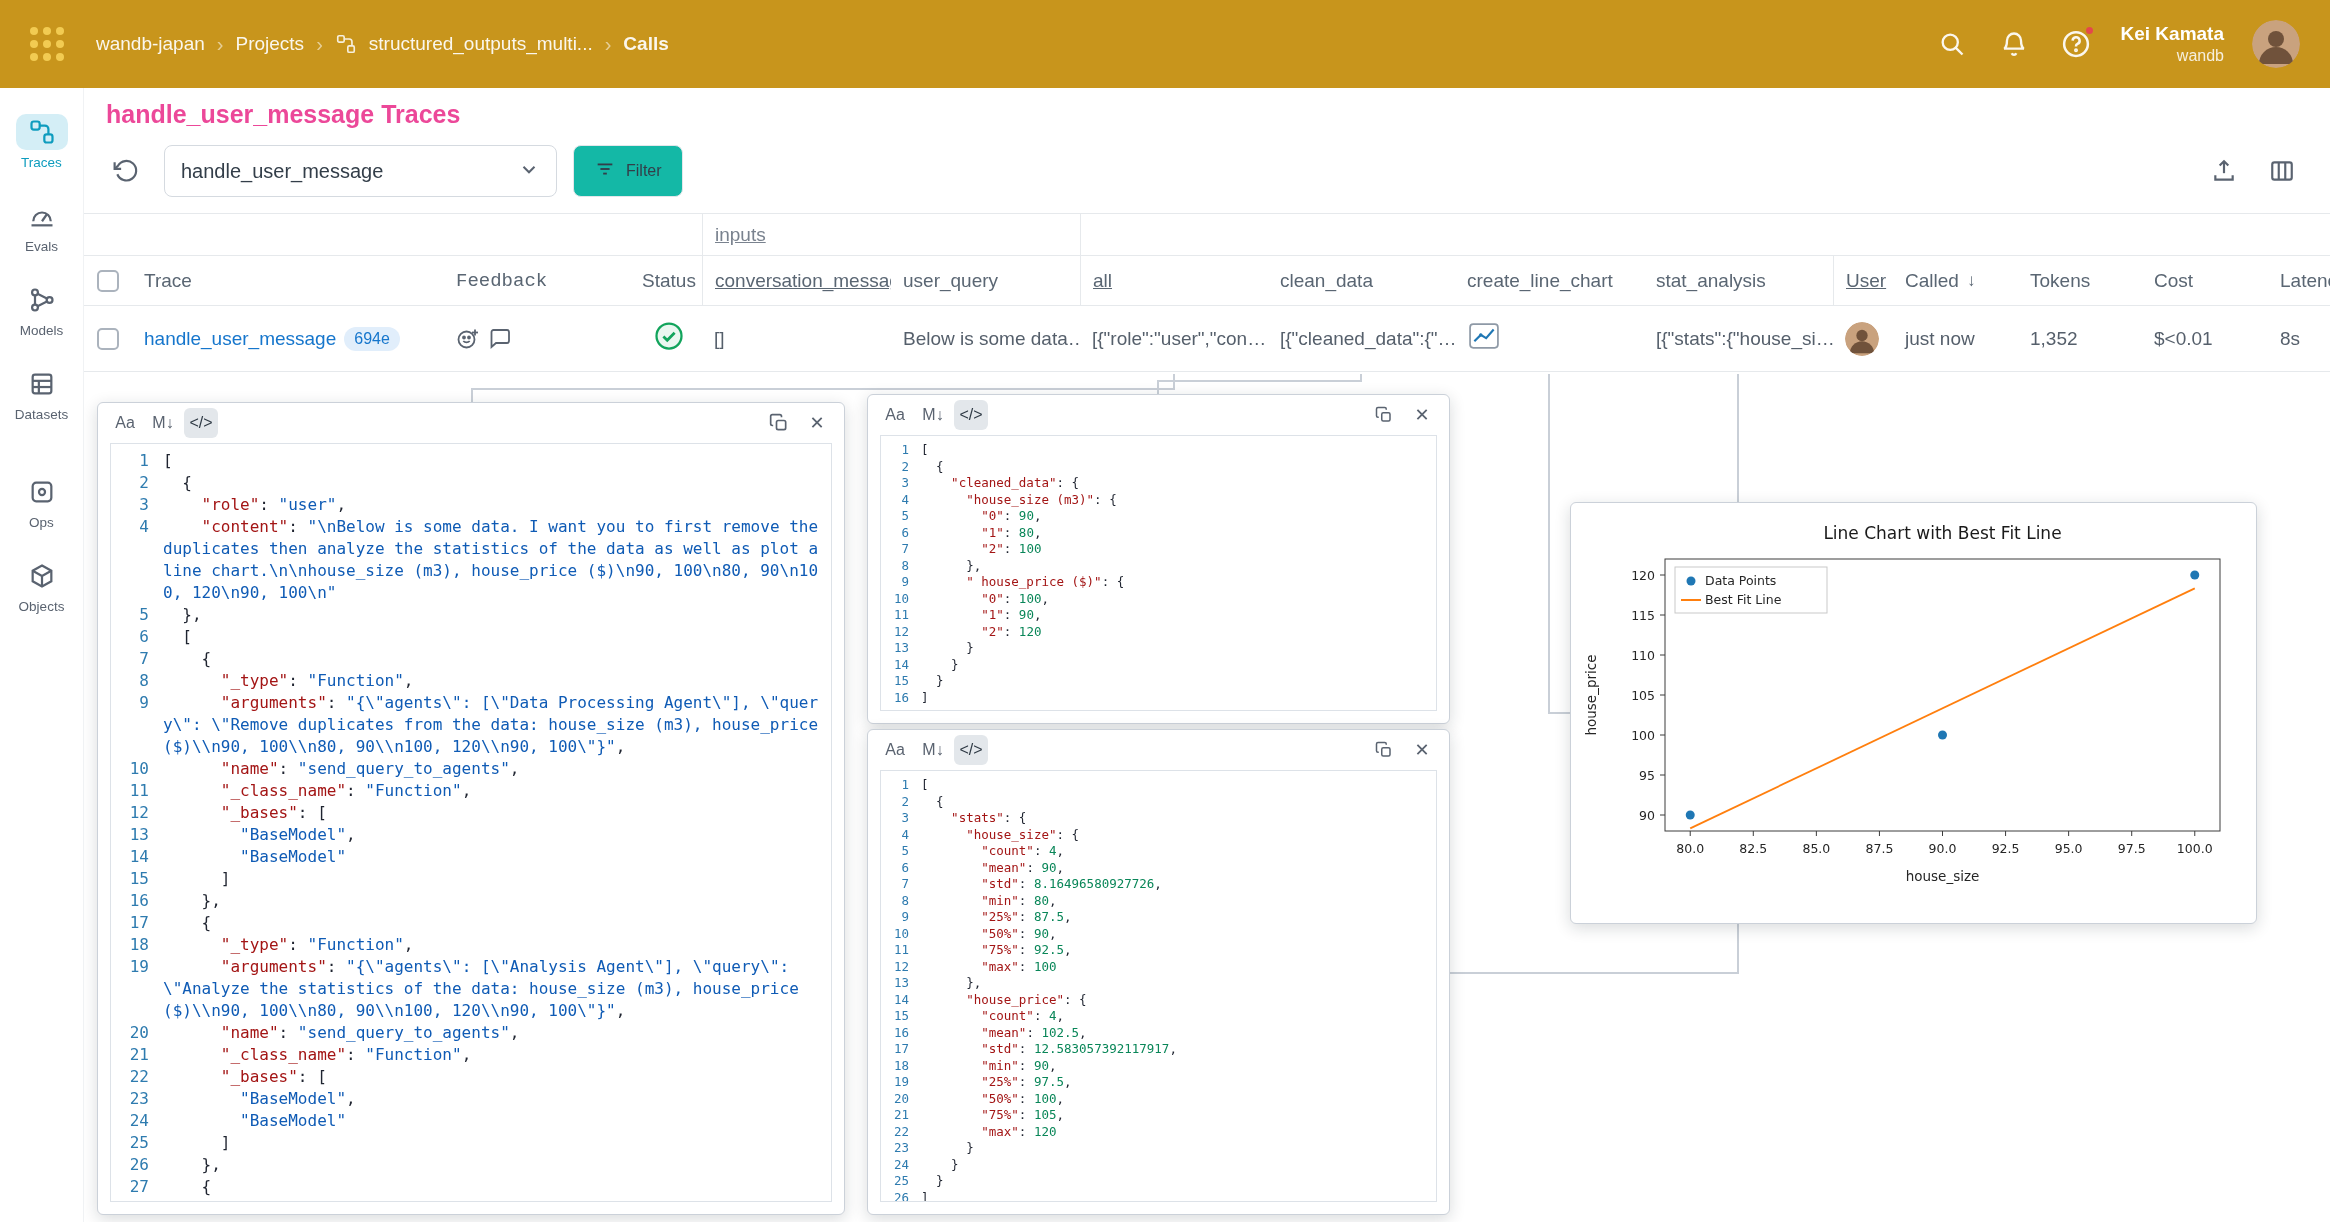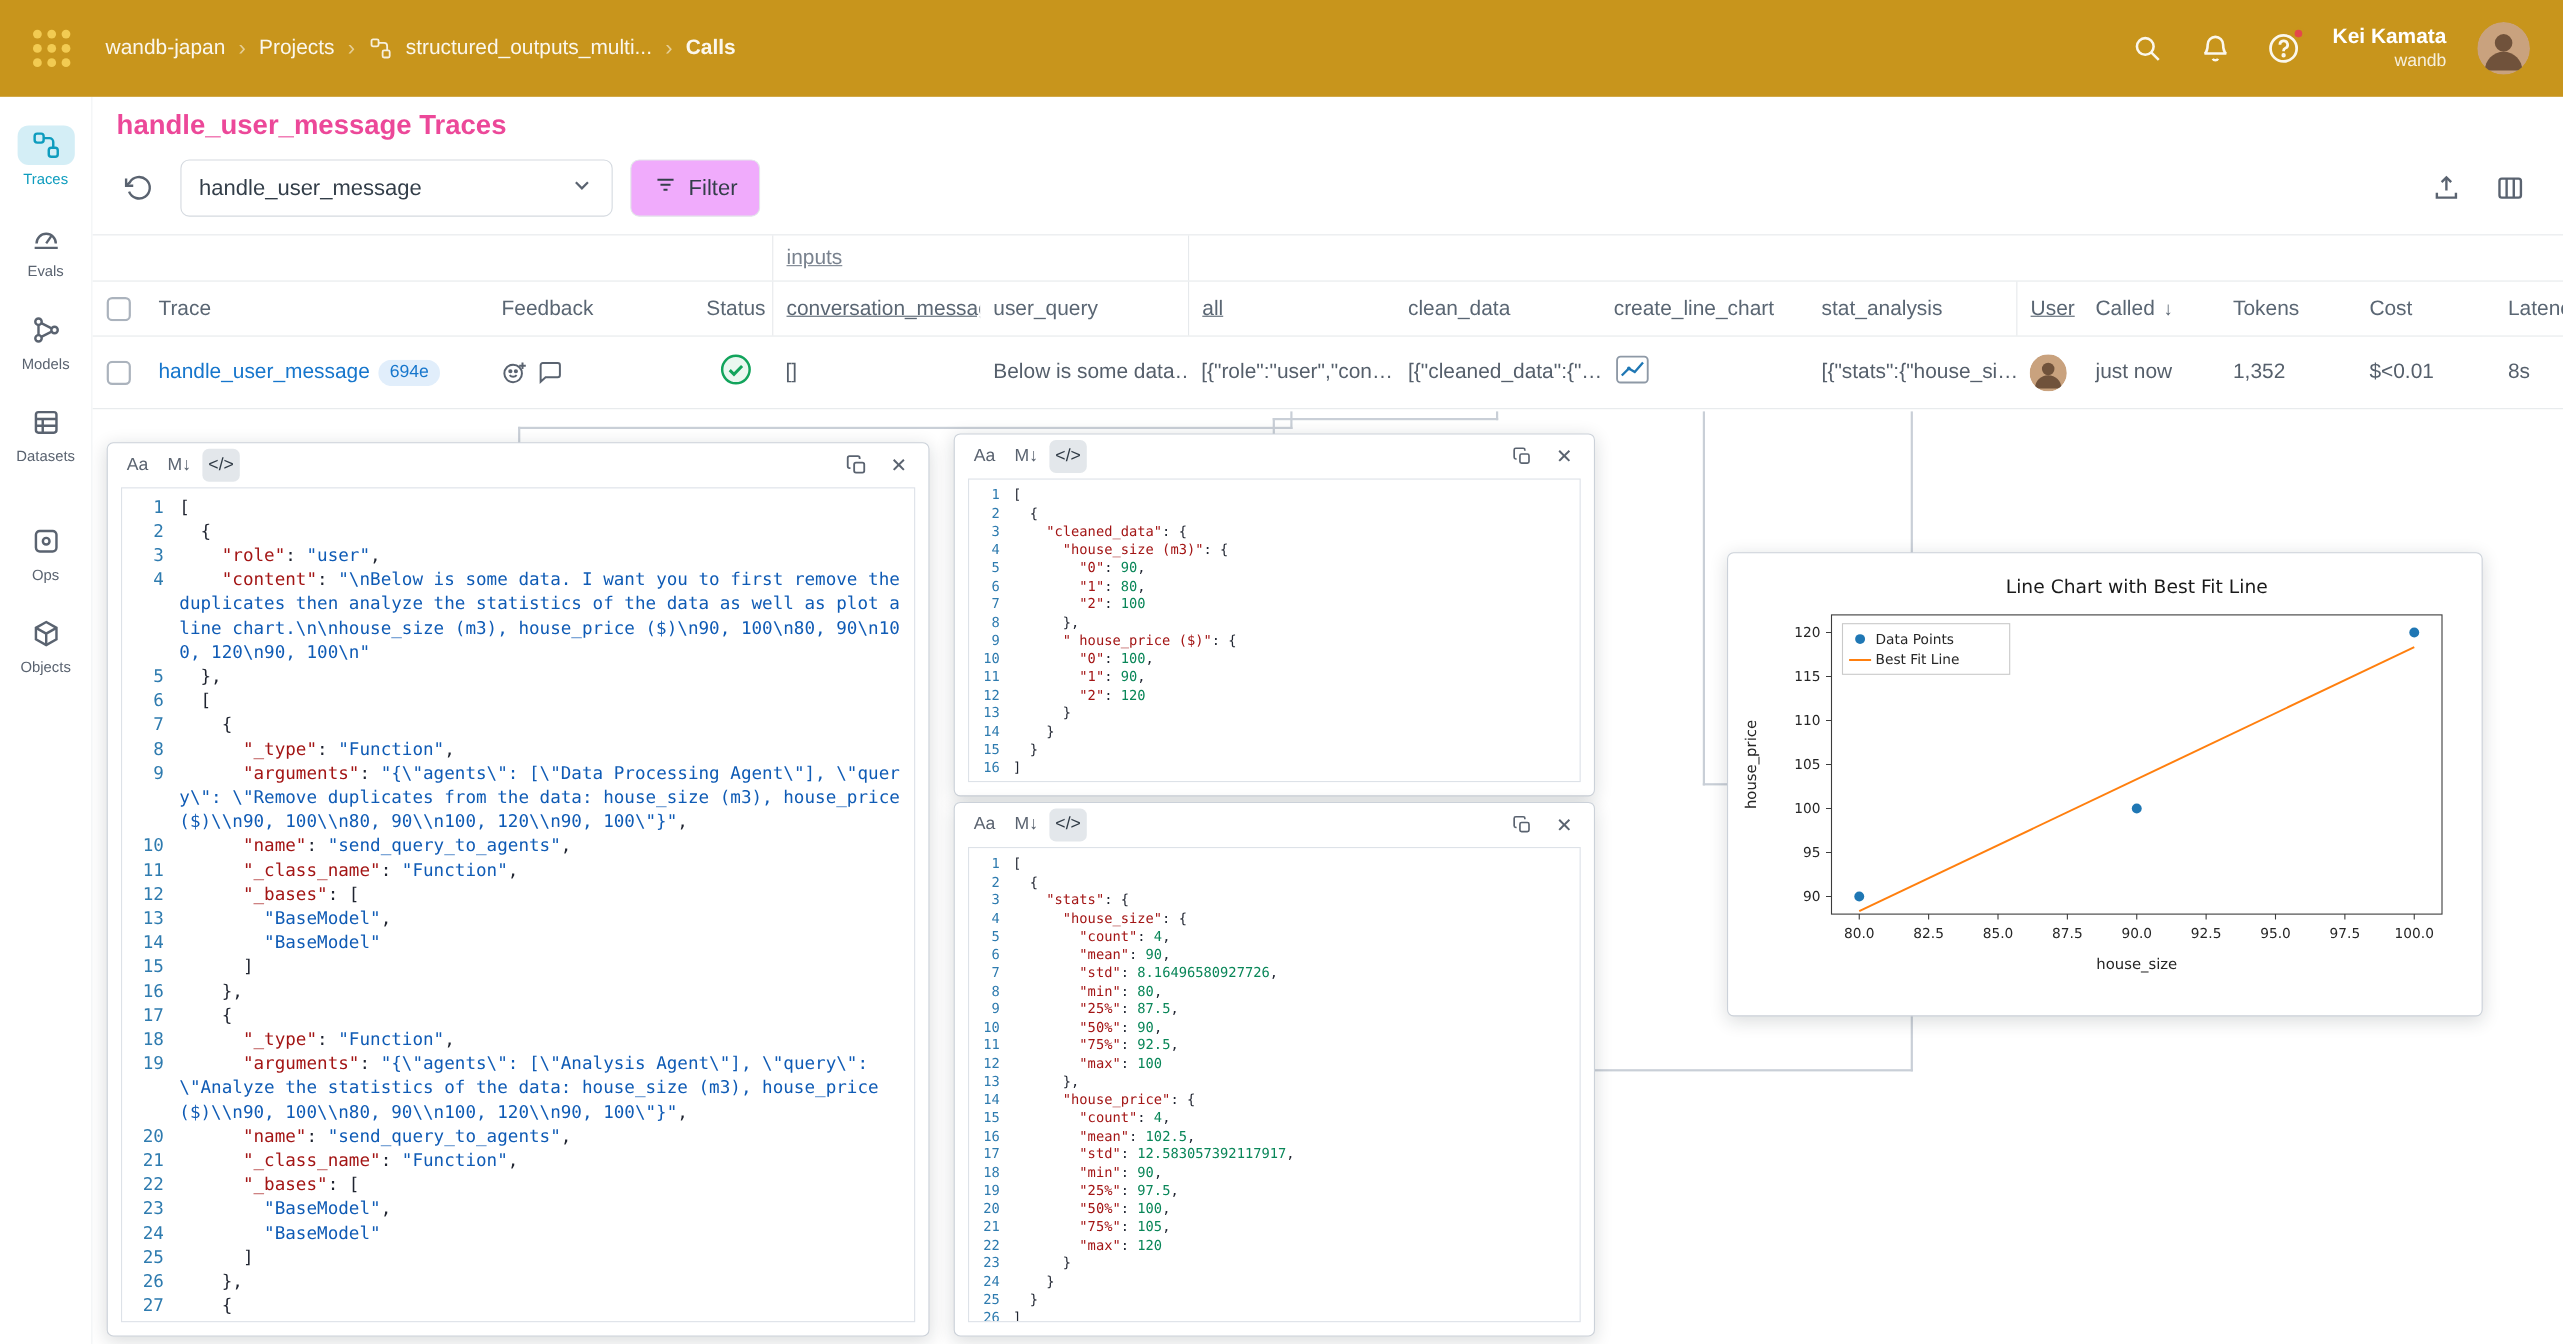--- a/index.html
+++ b/index.html
@@ -40,35 +40,35 @@
 
   
   .main { position:absolute; left:84px; top:88px; right:0; }
   .page-title { padding:12px 0 8px 22px; font-size:25px; font-weight:700; color:#ec4899; }
   .toolbar { display:flex; align-items:center; gap:16px; padding:6px 26px 0 20px; height:62px; }
   .icon-btn { background:none; border:none; color:#5A6370; width:44px; height:44px;
     display:flex; align-items:center; justify-content:center; cursor:pointer; border-radius:8px; }
   .op-select { width:393px; height:52px; border:1px solid #D5DAE0; border-radius:8px;
     display:flex; align-items:center; justify-content:space-between; padding:0 16px;
     font-size:20px; color:#333E49; background:#fff; cursor:pointer; }
-  .filter-btn { height:52px; border:1px solid #E3E6EA; border-radius:8px; background:#f0abfc;
-    display:flex; align-items:center; gap:10px; padding:0 20px; font-size:20px; color:#333E49;
+  .filter-btn { height:52px; border:1px solid #E3E6EA; border-radius:8px; background:#14b8a6;
+    display:flex; align-items:center; gap:10px; padding:0 20px; font-size:16px; color:#333E49;
     cursor:pointer; font-family:inherit; }
   .toolbar .right { margin-left:auto; display:flex; gap:14px; }
 
   
   .table { margin-top:14px; border-top:1px solid #E6E9EC; }
   .trow { display:flex; align-items:center; }
   .group-row { height:42px; border-bottom:1px solid #E6E9EC; color:#79828E; font-size:19px; }
   .head-row  { height:50px; border-bottom:1px solid #E6E9EC; color:#5A6673; font-size:19px; }
   .data-row  { height:66px; border-bottom:1px solid #E6E9EC; color:#555F6B; font-size:19px; }
   .cell { padding:0 12px; overflow:hidden; white-space:nowrap; flex:0 0 auto;
     display:flex; align-items:center; gap:8px; }
   .c0{width:48px; justify-content:center; padding:0;}
-  .c1{width:312px;} .c2{width:192px;} .c3{width:66px; justify-content:center;}
+  .c1{width:312px;} .c2{width:192px;font-family:Liberation Mono, monospace;} .c3{width:66px; justify-content:center;}
   .c4{width:189px;} .c5{width:189px;} .c6{width:188px;} .c7{width:187px;}
   .c8{width:189px;} .c9{width:189px;} .c10{width:60px;} .c11{width:125px;}
   .c12{width:124px;} .c13{width:126px;} .c14{width:72px;}
   .gsp{width:618px;} .gin{width:378px;} .gout{width:753px;} .grest{width:497px;}
   .bl { border-left:1px solid #E6E9EC; height:100%;text-decoration:underline; }
   .checkbox { width:22px; height:22px; border:2px solid #ABB3BD; border-radius:5px; background:#fff; cursor:pointer; }
   .trace-link { color:#1676CC; cursor:pointer; }
   .badge { background:#E1EEFB; color:#1676CC; font-size:16px; padding:3px 10px; border-radius:12px; }
   .fb-icon { color:#5A6370; cursor:pointer; display:flex; }
   .mono-cell { overflow:hidden; text-overflow:clip; }

